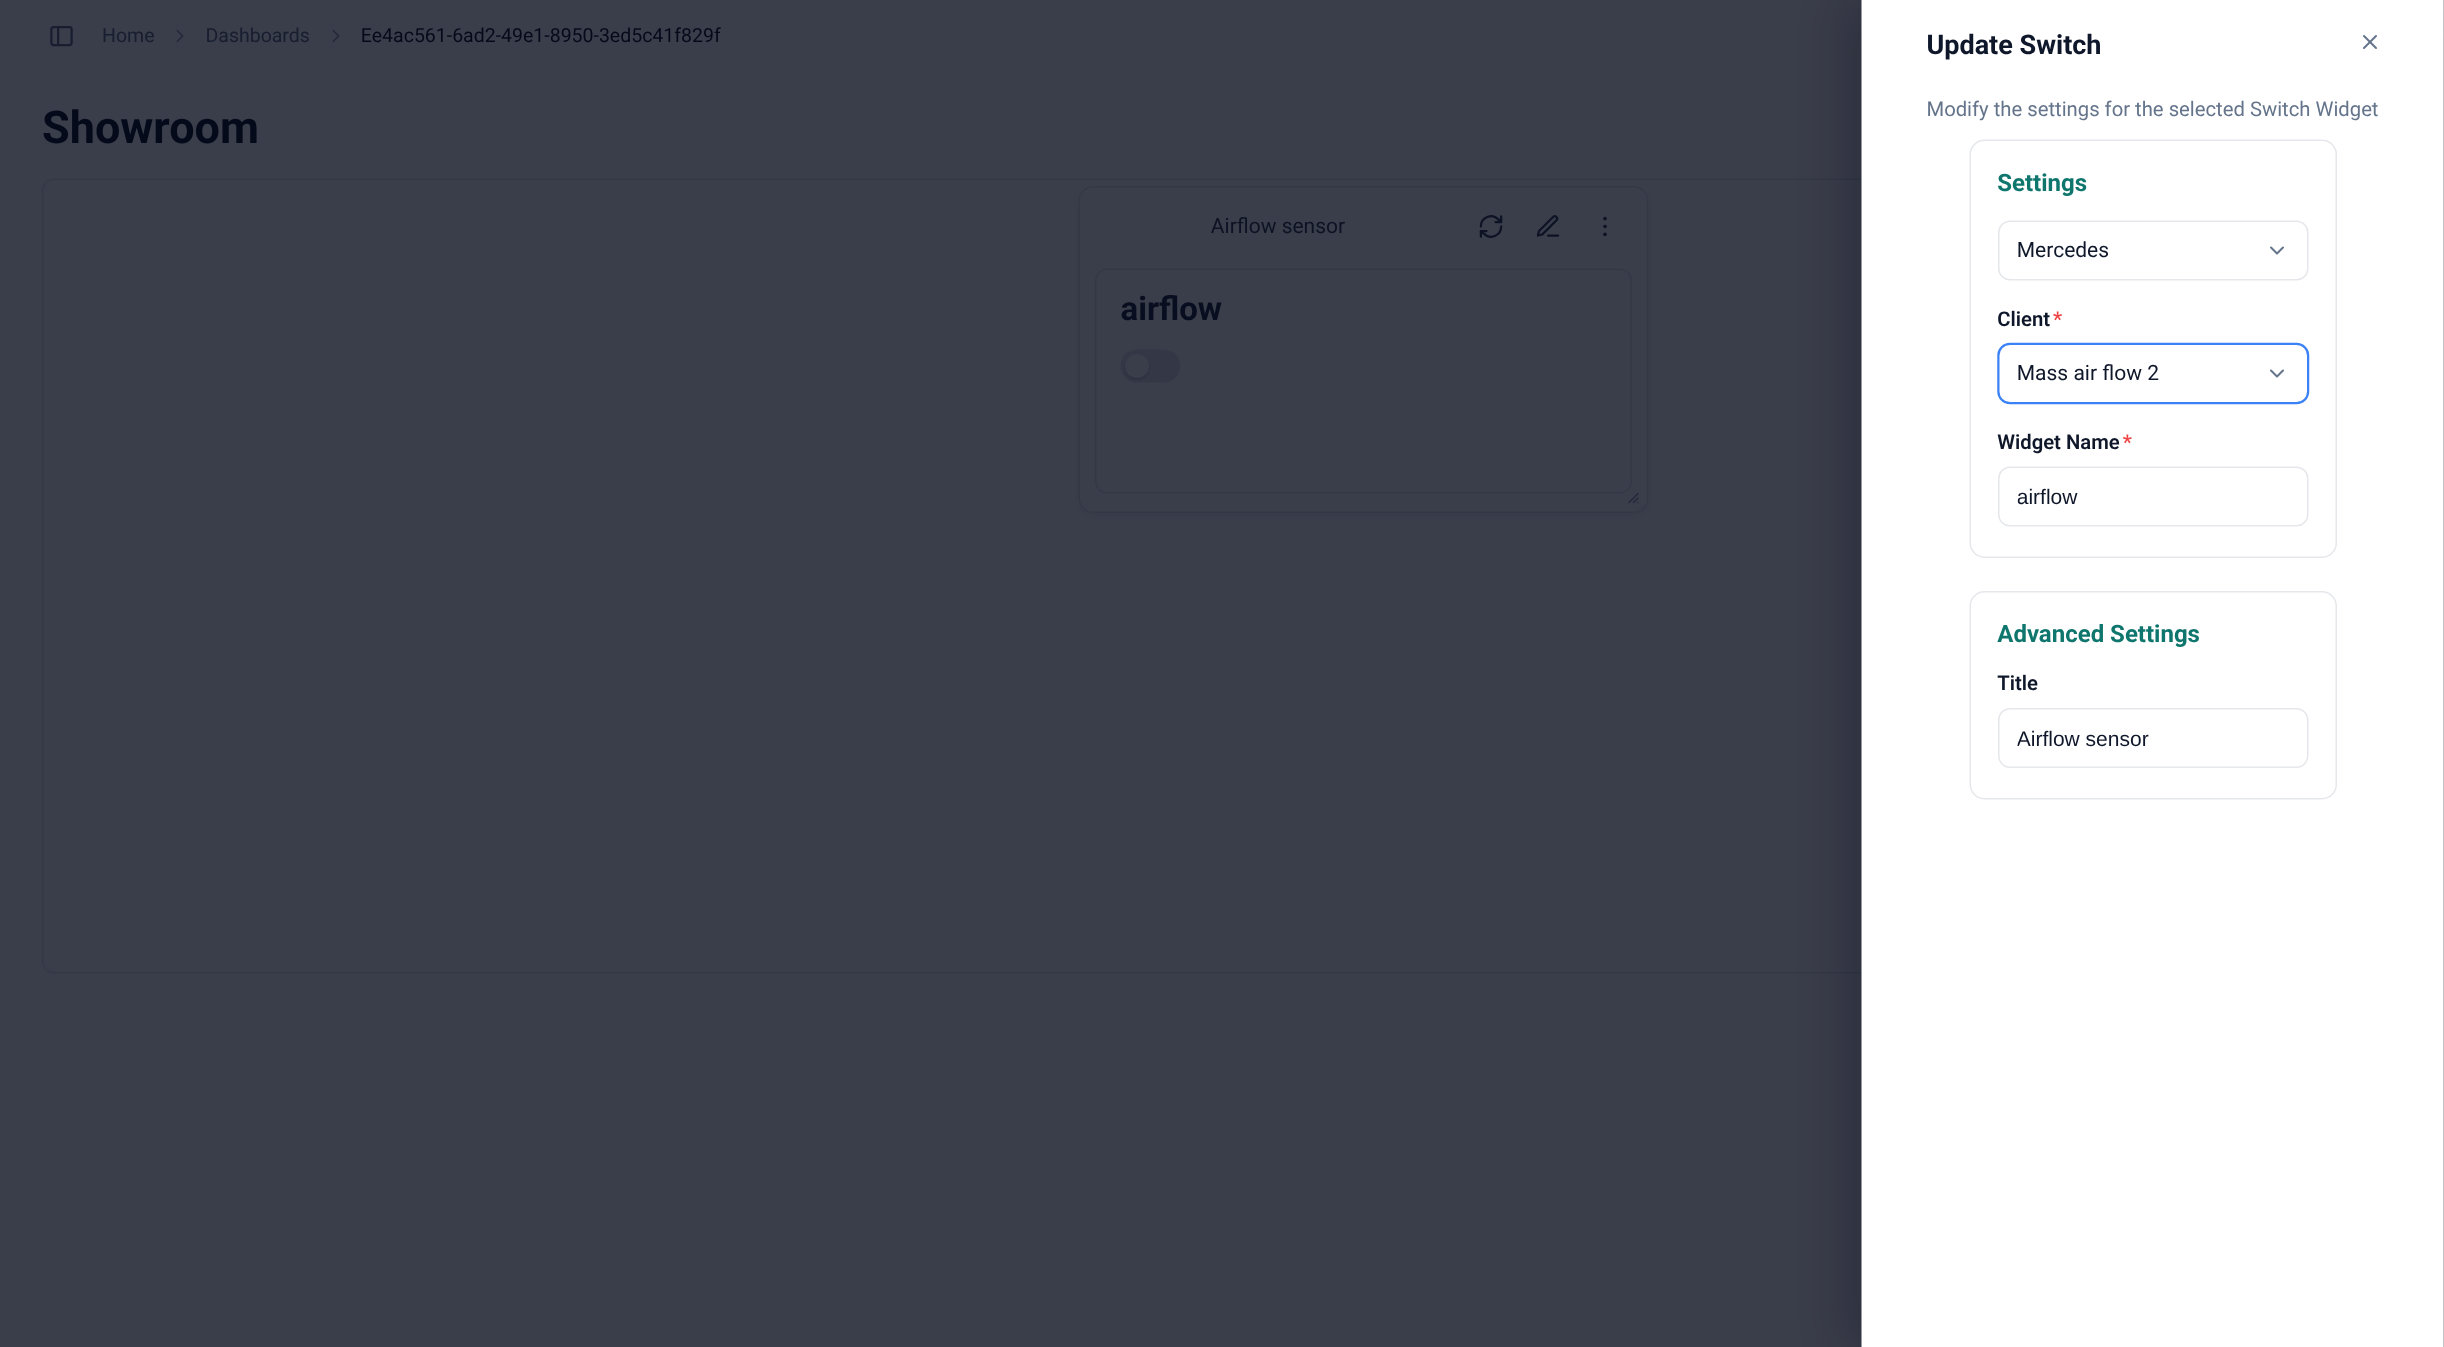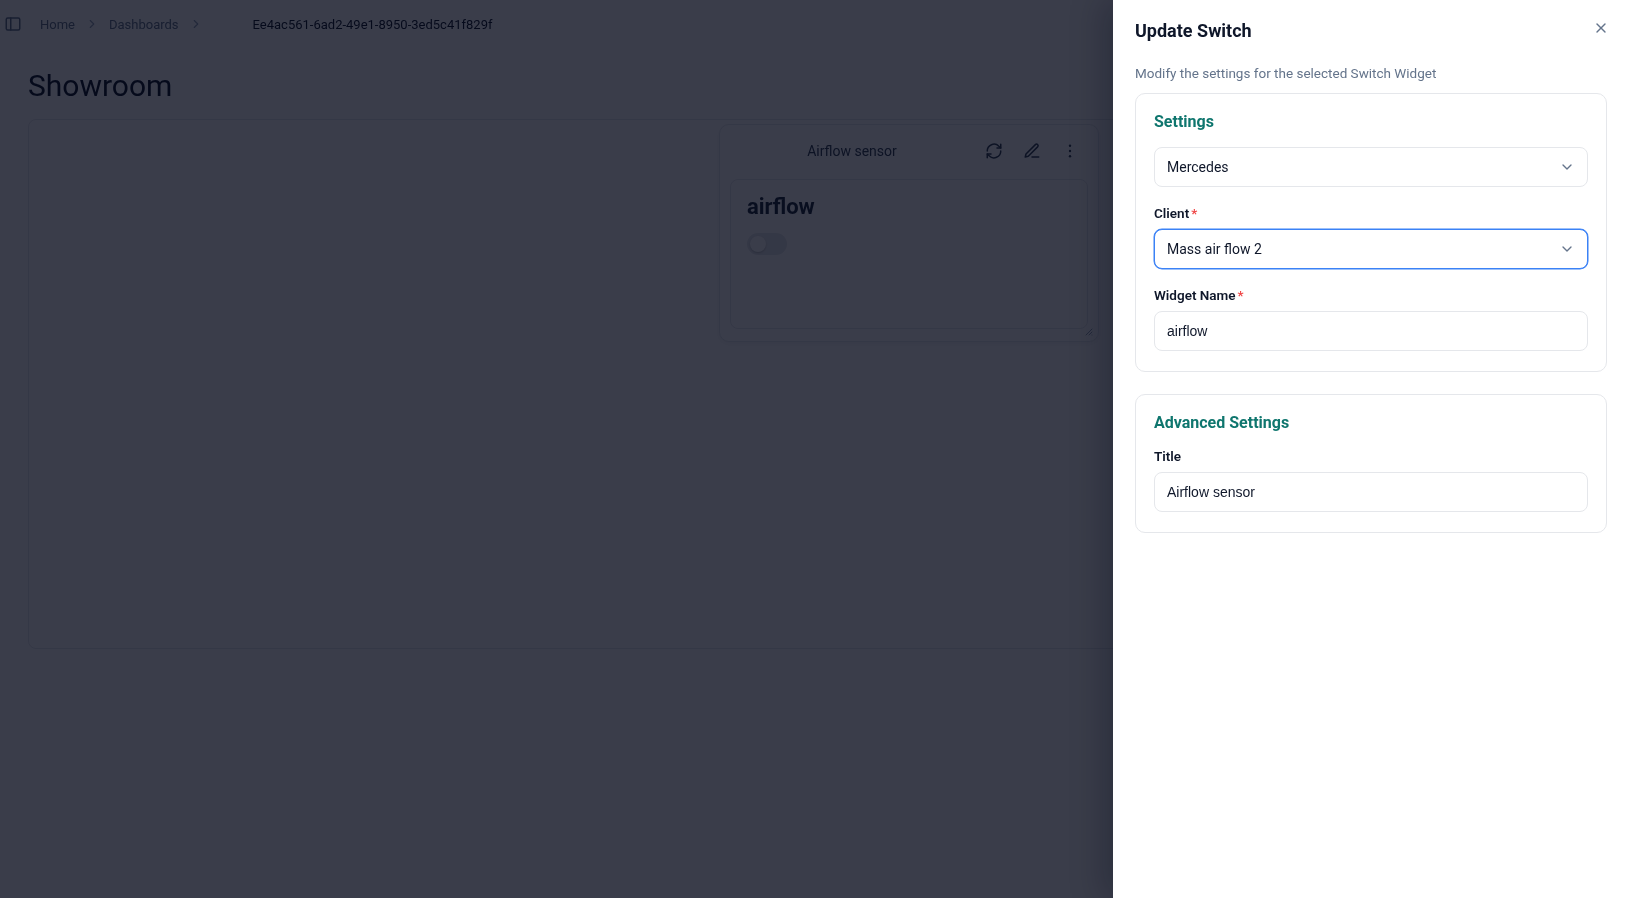--- a/index.html
+++ b/index.html
@@ -16,38 +16,38 @@
   
   .page {
     position: absolute;
     inset: 0;
     background: #ffffff;
   }
   .topbar {
     height: 48px;
     display: flex;
     align-items: center;
-    padding: 0 4px;
+    padding: 0 32px;
     gap: 18px;
     color: #64748b;
   }
   .panel-icon {
     width: 18px; height: 18px; color: #64748b;
   }
   .breadcrumb {
     display: flex; align-items: center; gap: 10px;
     font-size: 13px;
   }
   .crumb { color: #64748b; }
-  .crumb.current { color: #0f172a; margin-left: 40px; }
+  .crumb.current { color: #0f172a; }
   .chevron { color: #94a3b8; display:inline-flex; }
 
   .page-title {
     font-size: 30px;
-    font-weight: 400;
+    font-weight: 700;
     color: #0f172a;
     padding: 20px 28px 16px;
   }
 
   .canvas-wrap {
     margin: 0 28px 28px;
     border: 1px solid #e5e7eb;
     border-radius: 8px;
     height: 530px;
     position: relative;
@@ -122,25 +122,25 @@
   
   .overlay {
     position: absolute; inset: 0;
     background: rgba(2,6,23,.78);
     z-index: 50;
   }
 
   
   .drawer {
     position: absolute; top: 0; right: 0; bottom: 0;
-    width: 516px;
+    width: 388px;
     background: #ffffff;
     z-index: 60;
     box-shadow: -10px 0 30px rgba(2,6,23,.25);
-    display: flex; flex-direction: column;
+    display: flex; flex-direction: column; align-items: center;
   }
   .drawer-header {
     padding: 20px 22px 12px;
     position: relative;
   }
   .drawer-title {
     font-size: 18px;
     font-weight: 700;
     color: #0f172a;
   }

